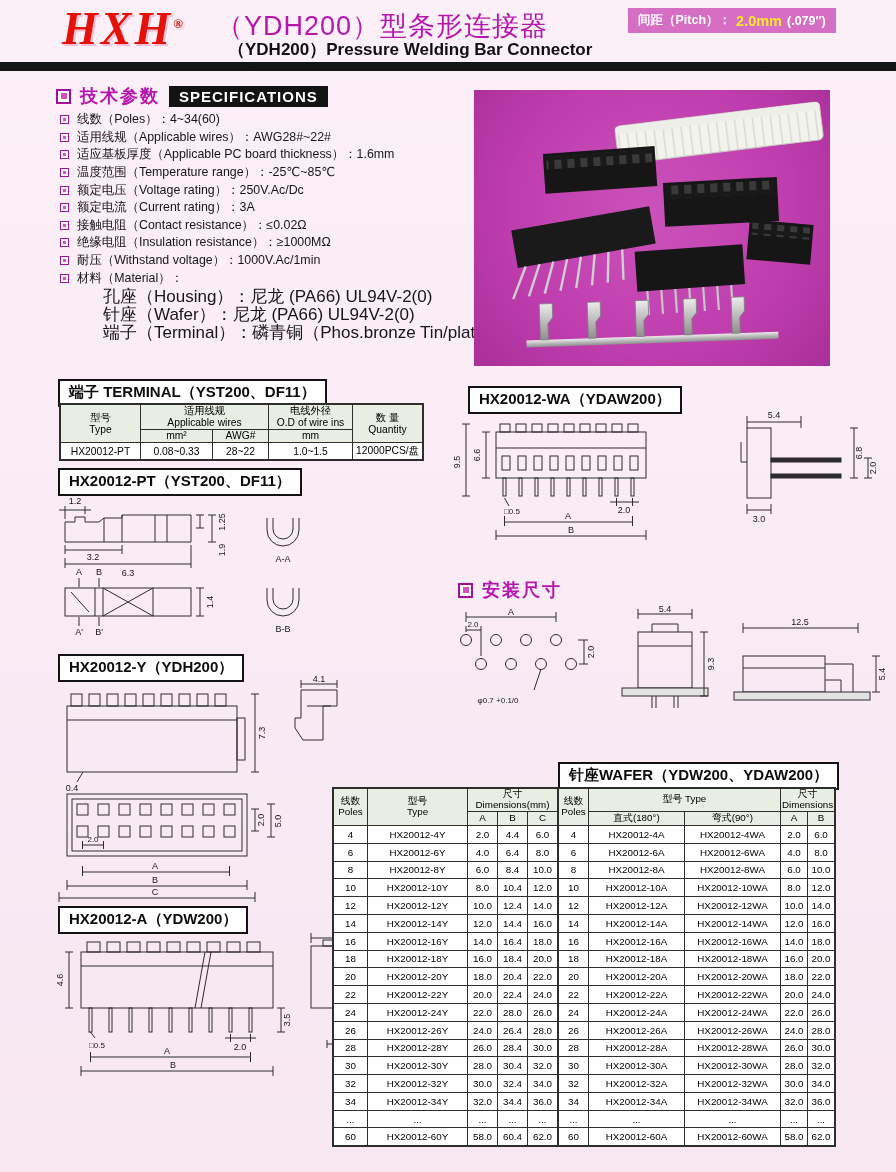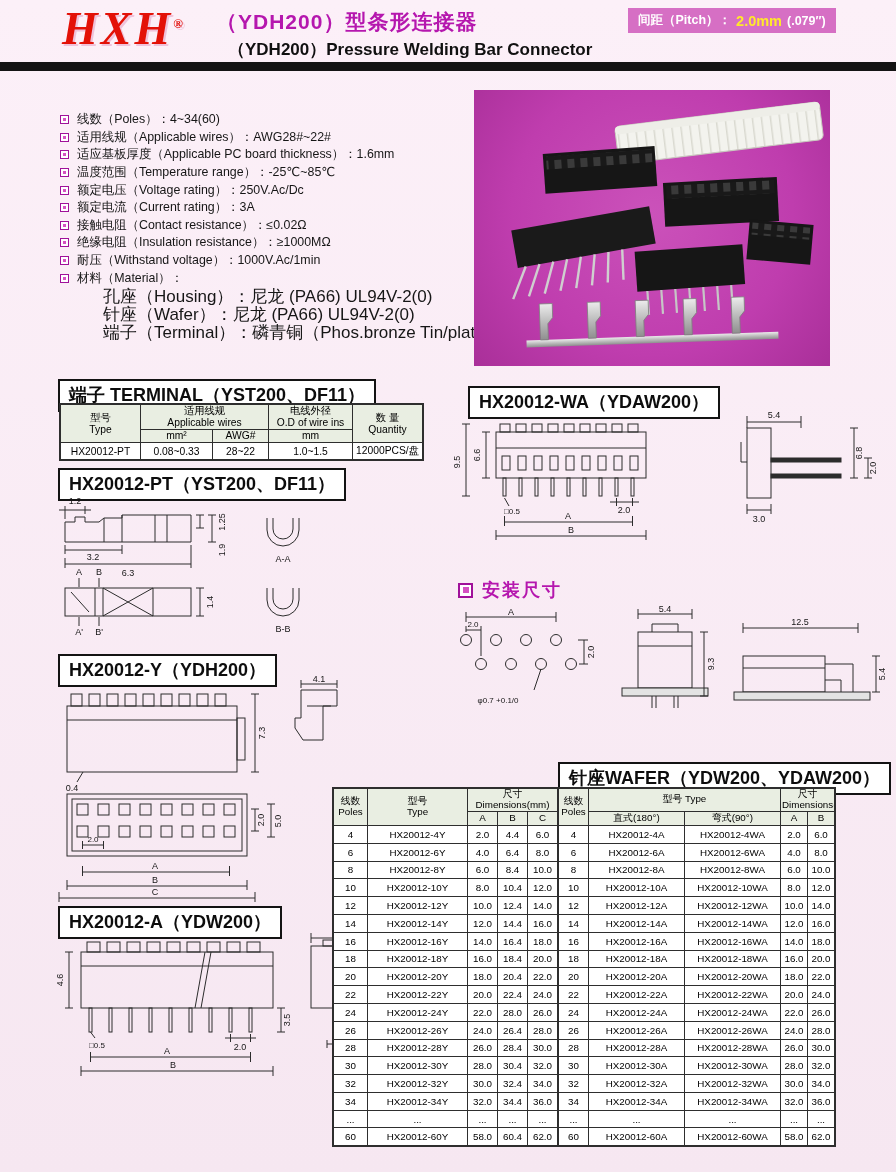--- a/index.html
+++ b/index.html
@@ -1,41 +1,41 @@
 <!DOCTYPE html>
 <html><head>
 <meta charset="utf-8">
 <style>
 *{margin:0;padding:0;box-sizing:border-box}
 body{font-family:"Liberation Sans","DejaVu Sans",sans-serif;background:#fff}
 .page{position:relative;width:896px;height:1172px;background:linear-gradient(180deg,#fcf0f8 0%,#f6e7f1 100%);overflow:hidden}
 
 .logo{position:absolute;left:62px;top:6px;font-family:"Liberation Serif","DejaVu Serif",serif;font-style:italic;font-weight:bold;font-size:46px;color:#e31107;letter-spacing:3px;text-shadow:2px 2px 0 #efc2da;line-height:1}
 .logo sup{font-size:13px;font-style:normal;letter-spacing:0}
-.title-cn{position:absolute;left:216px;top:8px;font-size:21px;font-weight:bold;color:#b517ae;letter-spacing:1px}
+.title-cn{position:absolute;left:216px;top:8px;font-size:27px;font-weight:normal;color:#b517ae;letter-spacing:1px}
 .title-en{position:absolute;left:228px;top:38px;font-size:17px;font-weight:bold;color:#101010}
 .pitch{position:absolute;left:628px;top:8px;height:25px;padding:11px 10px;background:#d66fc4;color:#fff;font-size:12.5px;display:flex;align-items:center;gap:5px;font-weight:bold}
 .pitch .val{color:#ffe92a;font-size:14.5px}
 .bar{position:absolute;left:0;top:62px;width:896px;height:9px;background:#141414}
 
 .sec-head{position:absolute;display:flex;align-items:center;gap:9px}
 .sq-lg{width:15px;height:15px;border:2px solid #a0119a;background:#fff;display:flex;align-items:center;justify-content:center}
 .sq-lg i{display:block;width:6px;height:6px;background:#d551c2}
 .head-cn{font-size:18px;font-weight:bold;color:#b517ae;letter-spacing:2px}
 .head-en{background:#131313;color:#fff;font-weight:bold;font-size:15px;padding:2px 10px;letter-spacing:1px}
 
 .spec-list{position:absolute;left:60px;top:111px;list-style:none;width:412px}
 .spec-list li{display:flex;align-items:center;gap:8px;height:17.6px;font-size:12.4px;color:#161616;white-space:nowrap}
 .sq-sm{flex:none;width:9px;height:9px;border:1.5px solid #a0119a;background:#fff;display:flex;align-items:center;justify-content:center}
 .sq-sm i{display:block;width:3px;height:3px;background:#d551c2}
 .mat{position:absolute;left:103px;top:288px;font-size:17px;color:#161616;line-height:18.2px;white-space:nowrap}
 
 .photo{position:absolute;left:474px;top:90px;width:356px;height:276px;background:radial-gradient(circle at 50% 45%,#cb52ba 0%,#bf3dae 60%,#a92f99 100%)}
 
-.lbl{position:absolute;background:#fff;border:2px solid #131313;padding:2px 9px 3px;font-size:18px;font-weight:bold;color:#0d0d0d;white-space:nowrap}
+.lbl{position:absolute;background:#fff;border:2px solid #131313;padding:2px 9px 3px;font-size:15px;font-weight:bold;color:#0d0d0d;white-space:nowrap}
 
 .dtable{position:absolute;border-collapse:collapse;background:#fff;table-layout:fixed;box-shadow:0 0 0 1px #2e2e2e}
 .dtable th,.dtable td{border:1px solid #2e2e2e;text-align:center;vertical-align:middle;overflow:hidden;padding:0 1px}
 .dtable th{background:#e9eee2;font-weight:normal;white-space:pre-line}
 .t-term{left:60px;top:404px;width:362px;font-size:10.3px}
 .t-term th{line-height:1.18;height:24px}
 .t-term td{height:17px}
 .t-house{left:333px;top:788px;width:224px;font-size:9.8px}
 .t-house th{line-height:1.12;height:14px}
 .t-house td{height:17.8px}
@@ -55,20 +55,27 @@
   <div class="logo"><span>HXH</span><sup>®</sup></div>
   <div class="title-cn">（YDH200）型条形连接器</div>
   <div class="title-en">（YDH200）Pressure Welding Bar Connector</div>
   <div class="pitch">
     <span>间距（Pitch）：</span>
     <span class="val">2.0mm</span>
     <span>(.079″)</span>
   </div>
   <div class="bar"></div>
 
+  <div class="sec-head" style="left:56px;top:84px">
+    <span class="sq-lg">
+        <i></i>
+      </span>
+    <span class="head-cn">技术参数</span>
+    <span class="head-en">SPECIFICATIONS</span>
+  </div>
 
   <ul class="spec-list">
     <li>
         <span class="sq-sm">
           <i></i>
         </span>
         <span>线数（Poles）：4~34(60)</span>
       </li>
     <li>
         <span class="sq-sm">

